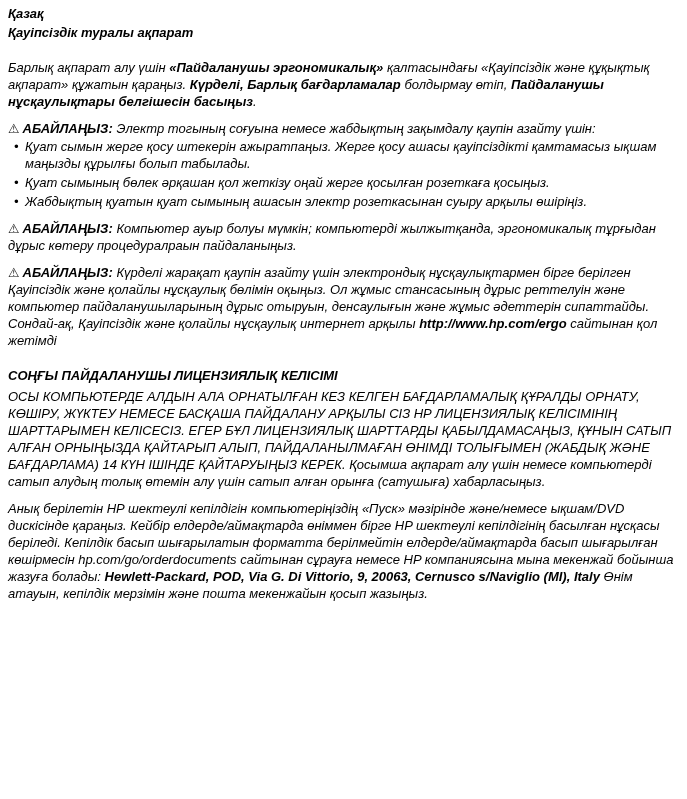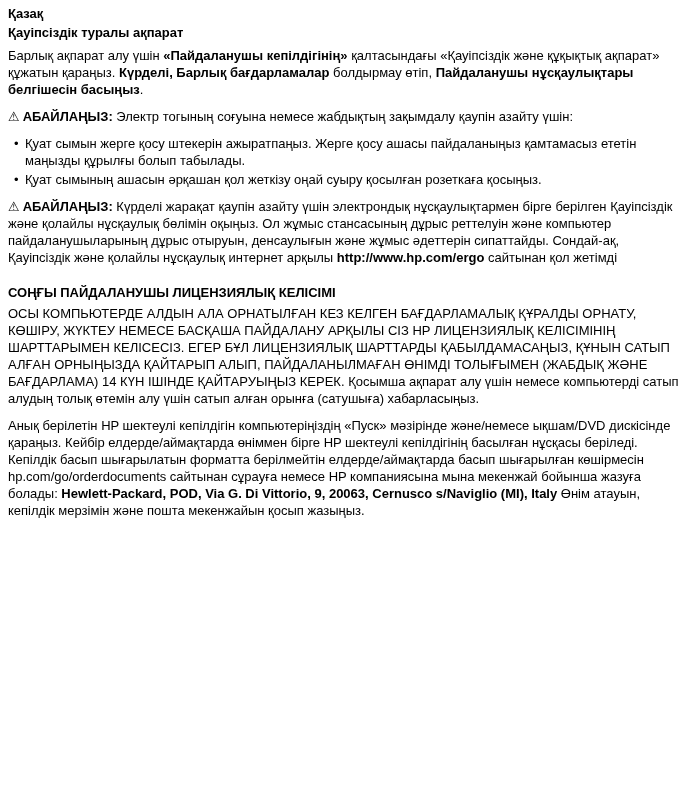--- a/index.html
+++ b/index.html
@@ -7,33 +7,34 @@
     width: 687px;
     min-height: 799px;
     box-sizing: border-box;
     color: #000000;
     font-family: "Liberation Sans", "DejaVu Sans", sans-serif;
     font-size: 13px;
     line-height: 17px;
   }
   .page {
     padding: 5px 7px 8px 8px;
+    font-style: italic;
   }
   p { margin: 0 0 10px 0; }
   h1, h2 {
     font-size: 13px;
     line-height: 17px;
     margin: 0;
     font-weight: bold;
   }
   h1 { margin-bottom: 2px; }
-  h2 { margin-bottom: 6px; }
+  h2 { margin-bottom: 18px; }
   .eula-heading { margin-top: 18px; margin-bottom: 4px; }
   .warning { margin-bottom: 10px; }
-  .warning-with-list { margin-bottom: 10px; }
+  .warning-with-list { margin-bottom: 1px; }
   .warn-icon {
     font-weight: normal;
     font-size: 13px;
     margin-right: 3px;
   }
   ul.bullets {
     list-style: none;
     margin: 0 0 10px 0;
     padding: 0 0 0 6px;
   }
@@ -54,29 +55,31 @@
 </head>
 <body>
 
 <div class="page">
 
   <h1>Қазақ</h1>
 
 
   <h2>Қауіпсіздік туралы ақпарат</h2>
 
-  <p><span>Барлық ақпарат алу үшін </span><b>«Пайдаланушы кепілдігінің»</b><span> қалтасындағы «Қауіпсіздік және құқықтық ақпарат» құжатын қараңыз. </span><b>Күрделі, Барлық бағдарламалар</b><span> болдырмау өтіп, </span><b>Пайдаланушы нұсқаулықтары белгішесін басыңыз</b><span>.</span></p>
+  <p><span>Барлық ақпарат алу үшін </span><b>«Пайдаланушы эргономикалық»</b><span> қалтасындағы «Қауіпсіздік және құқықтық ақпарат» құжатын қараңыз. </span><b>Күрделі, Барлық бағдарламалар</b><span> болдырмау өтіп, </span><b>Пайдаланушы нұсқаулықтары белгішесін басыңыз</b><span>.</span></p>
 
   <p class="warning warning-with-list"><span class="warn-icon">⚠</span><b>АБАЙЛАҢЫЗ:</b><span> Электр тогының соғуына немесе жабдықтың зақымдалу қаупін азайту үшін:</span></p>
 
   <ul class="bullets">
-    <li>Қуат сымын жерге қосу штекерін ажыратпаңыз. Жерге қосу ашасы пайдаланыңыз қамтамасыз ететін маңызды құрылғы болып табылады.</li>
-    <li>Қуат сымының ашасын әрқашан қол жеткізу оңай суыру қосылған розеткаға қосыңыз.</li>
+    <li>Қуат сымын жерге қосу штекерін ажыратпаңыз. Жерге қосу ашасы қауіпсіздікті қамтамасыз ықшам маңызды құрылғы болып табылады.</li>
+    <li>Қуат сымының бөлек әрқашан қол жеткізу оңай жерге қосылған розеткаға қосыңыз.</li>
+    <li>Жабдықтың қуатын қуат сымының ашасын электр розеткасынан суыру арқылы өшіріңіз.</li>
   </ul>
 
+  <p class="warning"><span class="warn-icon">⚠</span><b>АБАЙЛАҢЫЗ:</b><span> Компьютер ауыр болуы мүмкін; компьютерді жылжытқанда, эргономикалық тұрғыдан дұрыс көтеру процедуралраын пайдаланыңыз.</span></p>
 
   <p class="warning"><span class="warn-icon">⚠</span><b>АБАЙЛАҢЫЗ:</b><span> Күрделі жарақат қаупін азайту үшін электрондық нұсқаулықтармен бірге берілген Қауіпсіздік және қолайлы нұсқаулық бөлімін оқыңыз. Ол жұмыс стансасының дұрыс реттелуін және компьютер пайдаланушыларының дұрыс отыруын, денсаулығын және жұмыс әдеттерін сипаттайды. Сондай-ақ, Қауіпсіздік және қолайлы нұсқаулық интернет арқылы </span><b>http://www.hp.com/ergo</b><span> сайтынан қол жетімді</span></p>
 
   <h2 class="eula-heading">СОҢҒЫ ПАЙДАЛАНУШЫ ЛИЦЕНЗИЯЛЫҚ КЕЛІСІМІ</h2>
 
   <p>ОСЫ КОМПЬЮТЕРДЕ АЛДЫН АЛА ОРНАТЫЛҒАН КЕЗ КЕЛГЕН БАҒДАРЛАМАЛЫҚ ҚҰРАЛДЫ ОРНАТУ, КӨШІРУ, ЖҮКТЕУ НЕМЕСЕ БАСҚАША ПАЙДАЛАНУ АРҚЫЛЫ СІЗ HP ЛИЦЕНЗИЯЛЫҚ КЕЛІСІМІНІҢ ШАРТТАРЫМЕН КЕЛІСЕСІЗ. ЕГЕР БҰЛ ЛИЦЕНЗИЯЛЫҚ ШАРТТАРДЫ ҚАБЫЛДАМАСАҢЫЗ, ҚҰНЫН САТЫП АЛҒАН ОРНЫҢЫЗДА ҚАЙТАРЫП АЛЫП, ПАЙДАЛАНЫЛМАҒАН ӨНІМДІ ТОЛЫҒЫМЕН (ЖАБДЫҚ ЖӘНЕ БАҒДАРЛАМА) 14 КҮН ІШІНДЕ ҚАЙТАРУЫҢЫЗ КЕРЕК. Қосымша ақпарат алу үшін немесе компьютерді сатып алудың толық өтемін алу үшін сатып алған орынға (сатушыға) хабарласыңыз.</p>
 
   <p class="warranty"><span>Анық берілетін HP шектеулі кепілдігін компьютеріңіздің «Пуск» мәзірінде және/немесе ықшам/DVD дискісінде қараңыз. Кейбір елдерде/аймақтарда өніммен бірге HP шектеулі кепілдігінің басылған нұсқасы беріледі. Кепілдік басып шығарылатын форматта берілмейтін елдерде/аймақтарда басып шығарылған көшірмесін hp.com/go/orderdocuments сайтынан сұрауға немесе HP компаниясына мына мекенжай бойынша жазуға болады: </span><b>Hewlett-Packard, POD, Via G. Di Vittorio, 9, 20063, Cernusco s/Naviglio (MI), Italy</b><span> Өнім атауын, кепілдік мерзімін және пошта мекенжайын қосып жазыңыз.</span></p>
 
 </div>

